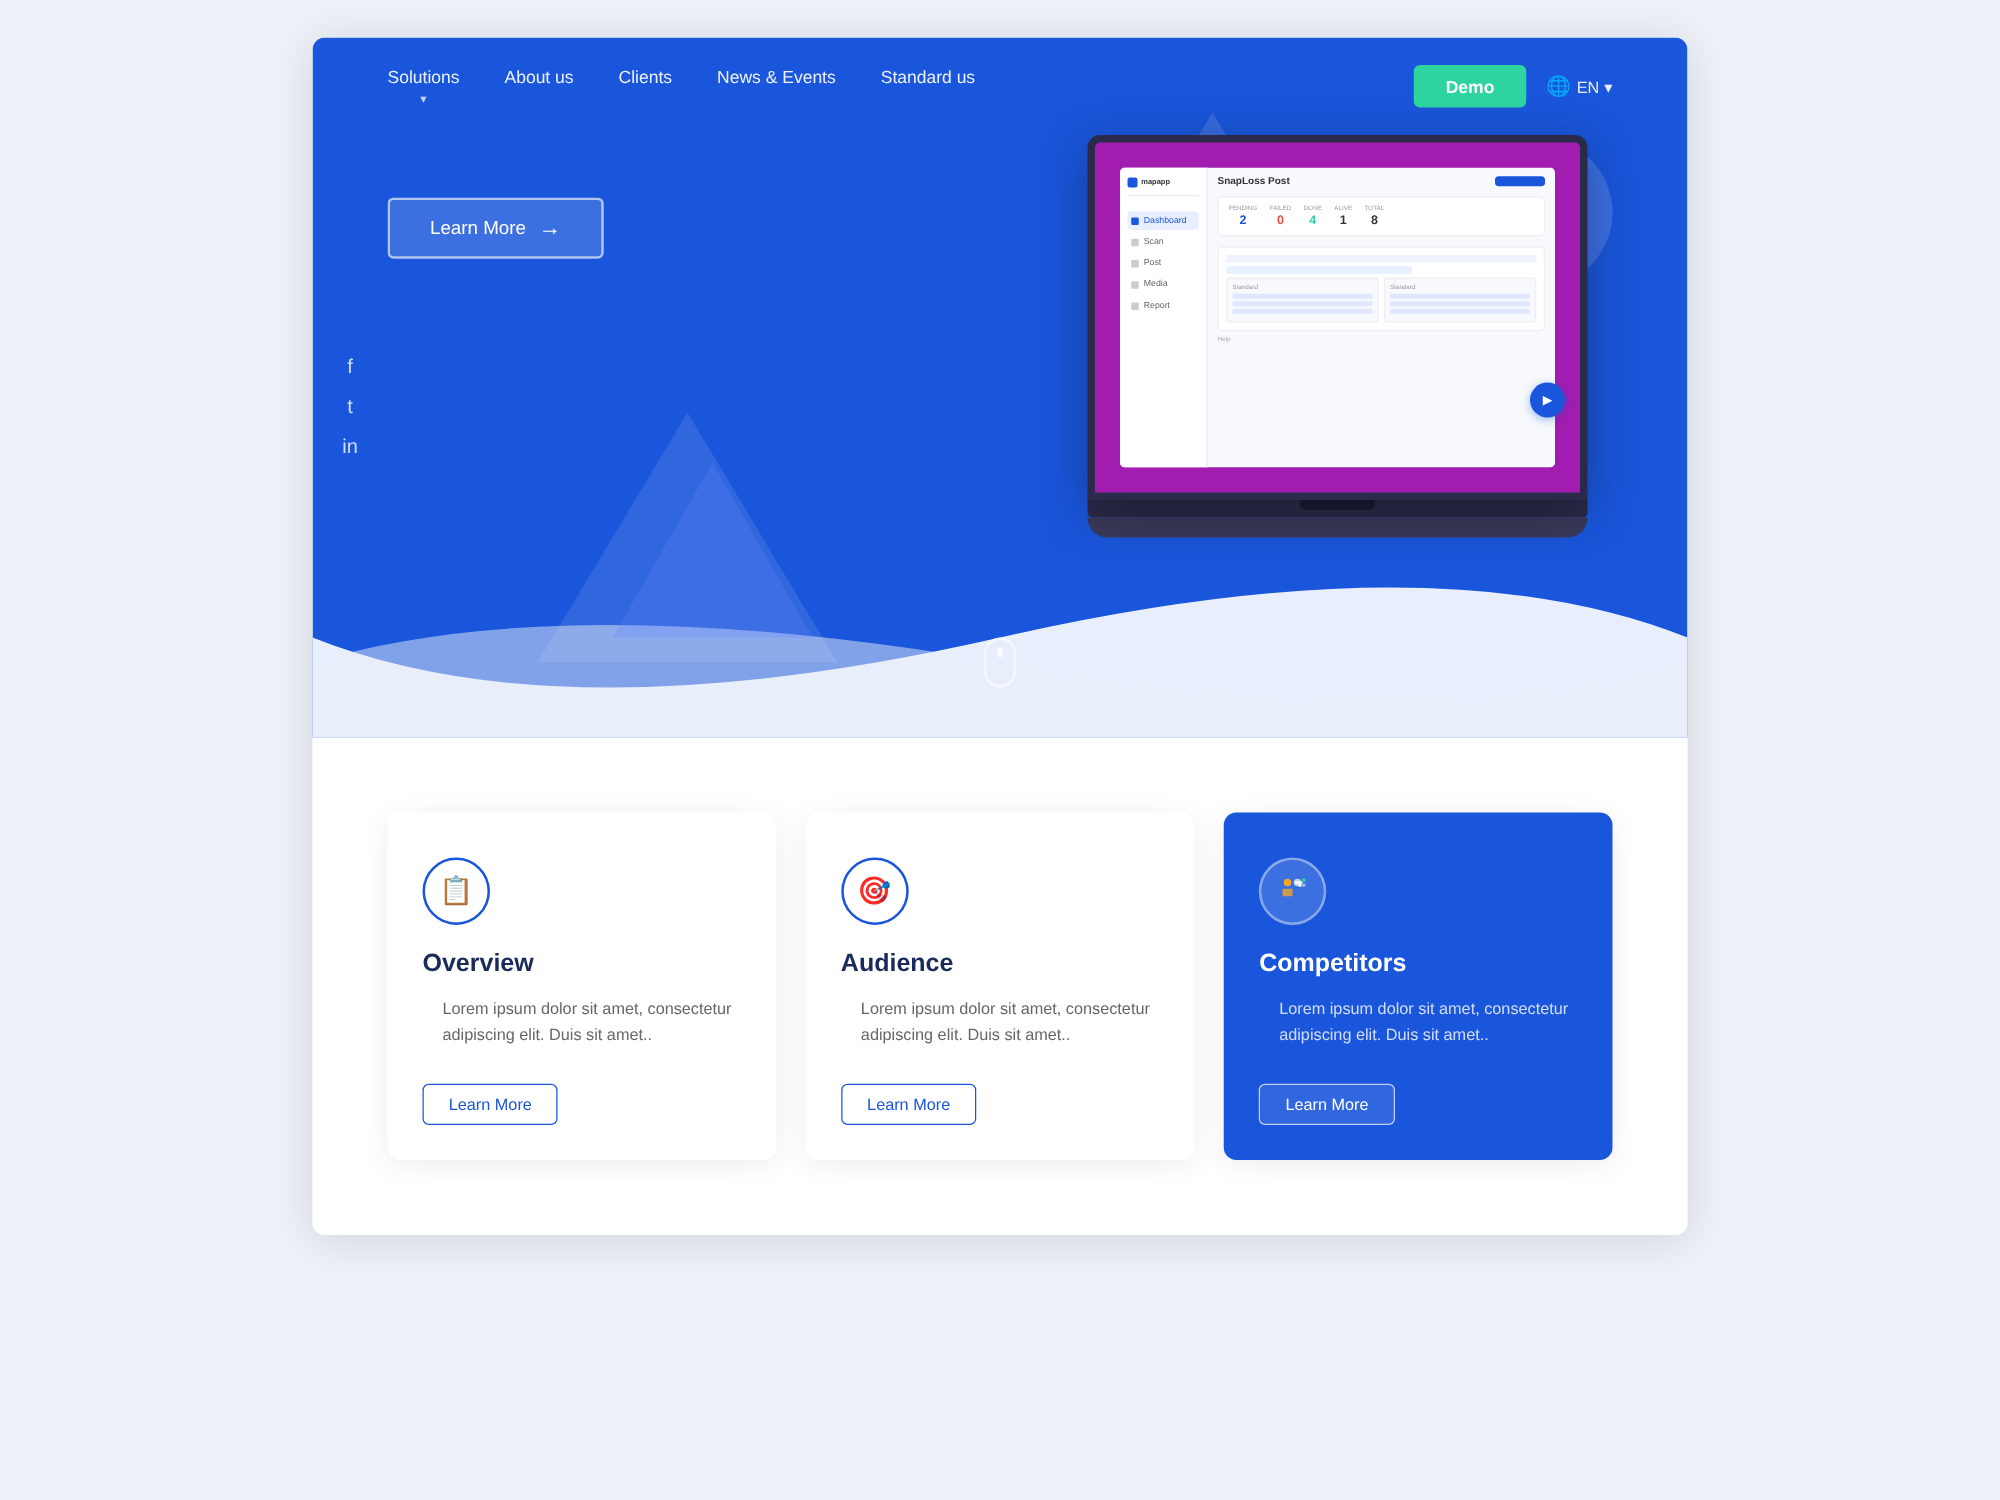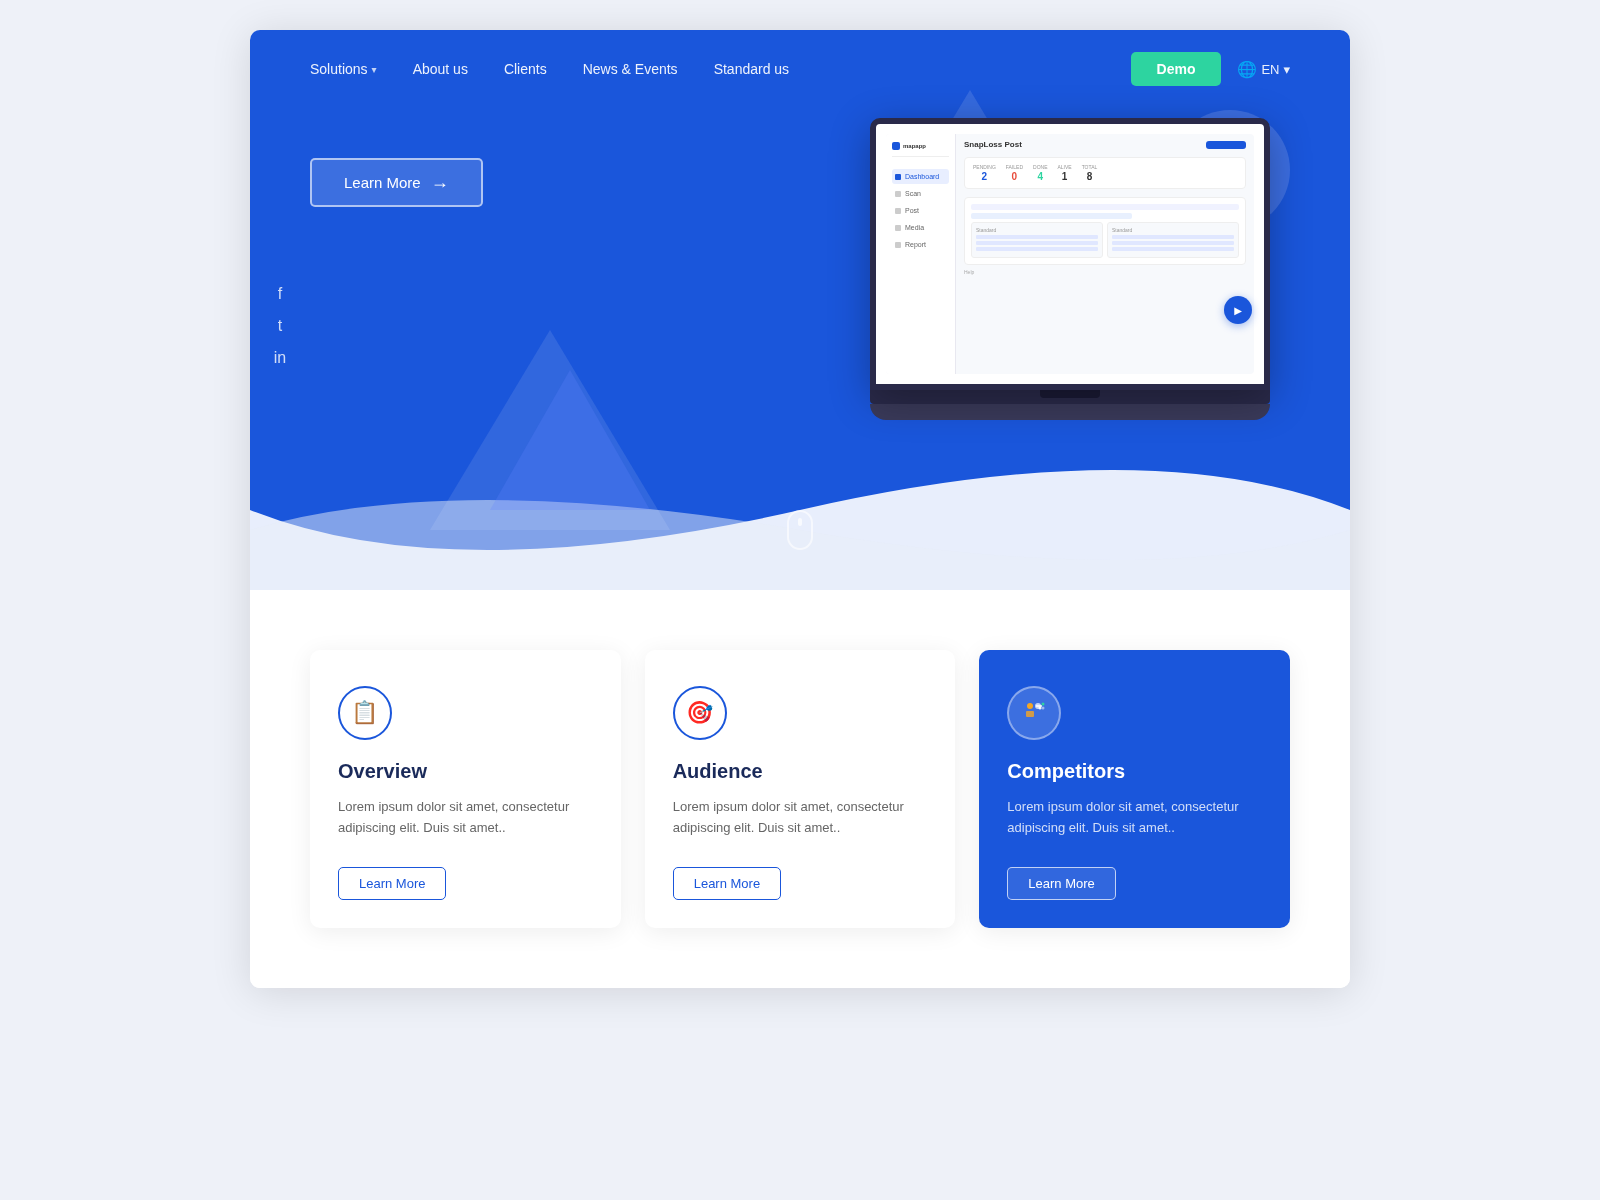--- a/index.html
+++ b/index.html
@@ -42,20 +42,21 @@
       gap: 36px;
       flex: 1;
     }
     .nav-link {
       color: rgba(255,255,255,0.92);
       font-size: 14px;
       cursor: pointer;
       display: flex;
       align-items: center;
       gap: 4px;
+      flex-direction: column;
     }
     .nav-link .chevron {
       font-size: 10px;
       opacity: 0.8;
     }
     .nav-right {
       display: flex;
       align-items: center;
       gap: 16px;
     }
@@ -182,28 +183,27 @@
       position: relative;
       margin-top: -20px;
     }
     .laptop-mockup {
       position: relative;
       z-index: 6;
       width: 400px;
       margin-left: 20px;
     }
     .laptop-screen {
-      background: #ffffff;
+      background: #a21caf;
       border-radius: 10px 10px 0 0;
-      padding: 10px;
+      padding: 20px;
       border: 6px solid #2a2a4a;
       position: relative;
       overflow: hidden;
       box-shadow: 0 10px 40px rgba(0,0,0,0.3);
-      margin-top: 10px;
     }
     .laptop-screen-inner {
       background: #fff;
       border-radius: 4px;
       overflow: hidden;
       height: 240px;
     }
     .laptop-base {
       background: #2a2a4a;
       height: 14px;
@@ -432,20 +432,21 @@
     }
     .feature-card.highlighted .card-title {
       color: #fff;
     }
     .card-desc {
       font-size: 13px;
       color: #666;
       line-height: 1.6;
       flex: 1;
       margin-bottom: 28px;
+      margin-left: 16px;
     }
     .feature-card.highlighted .card-desc {
       color: rgba(255,255,255,0.8);
     }
     .btn-card-learn {
       border: 1.5px solid #1a56db;
       color: #1a56db;
       background: transparent;
       border-radius: 5px;
       padding: 8px 20px;

